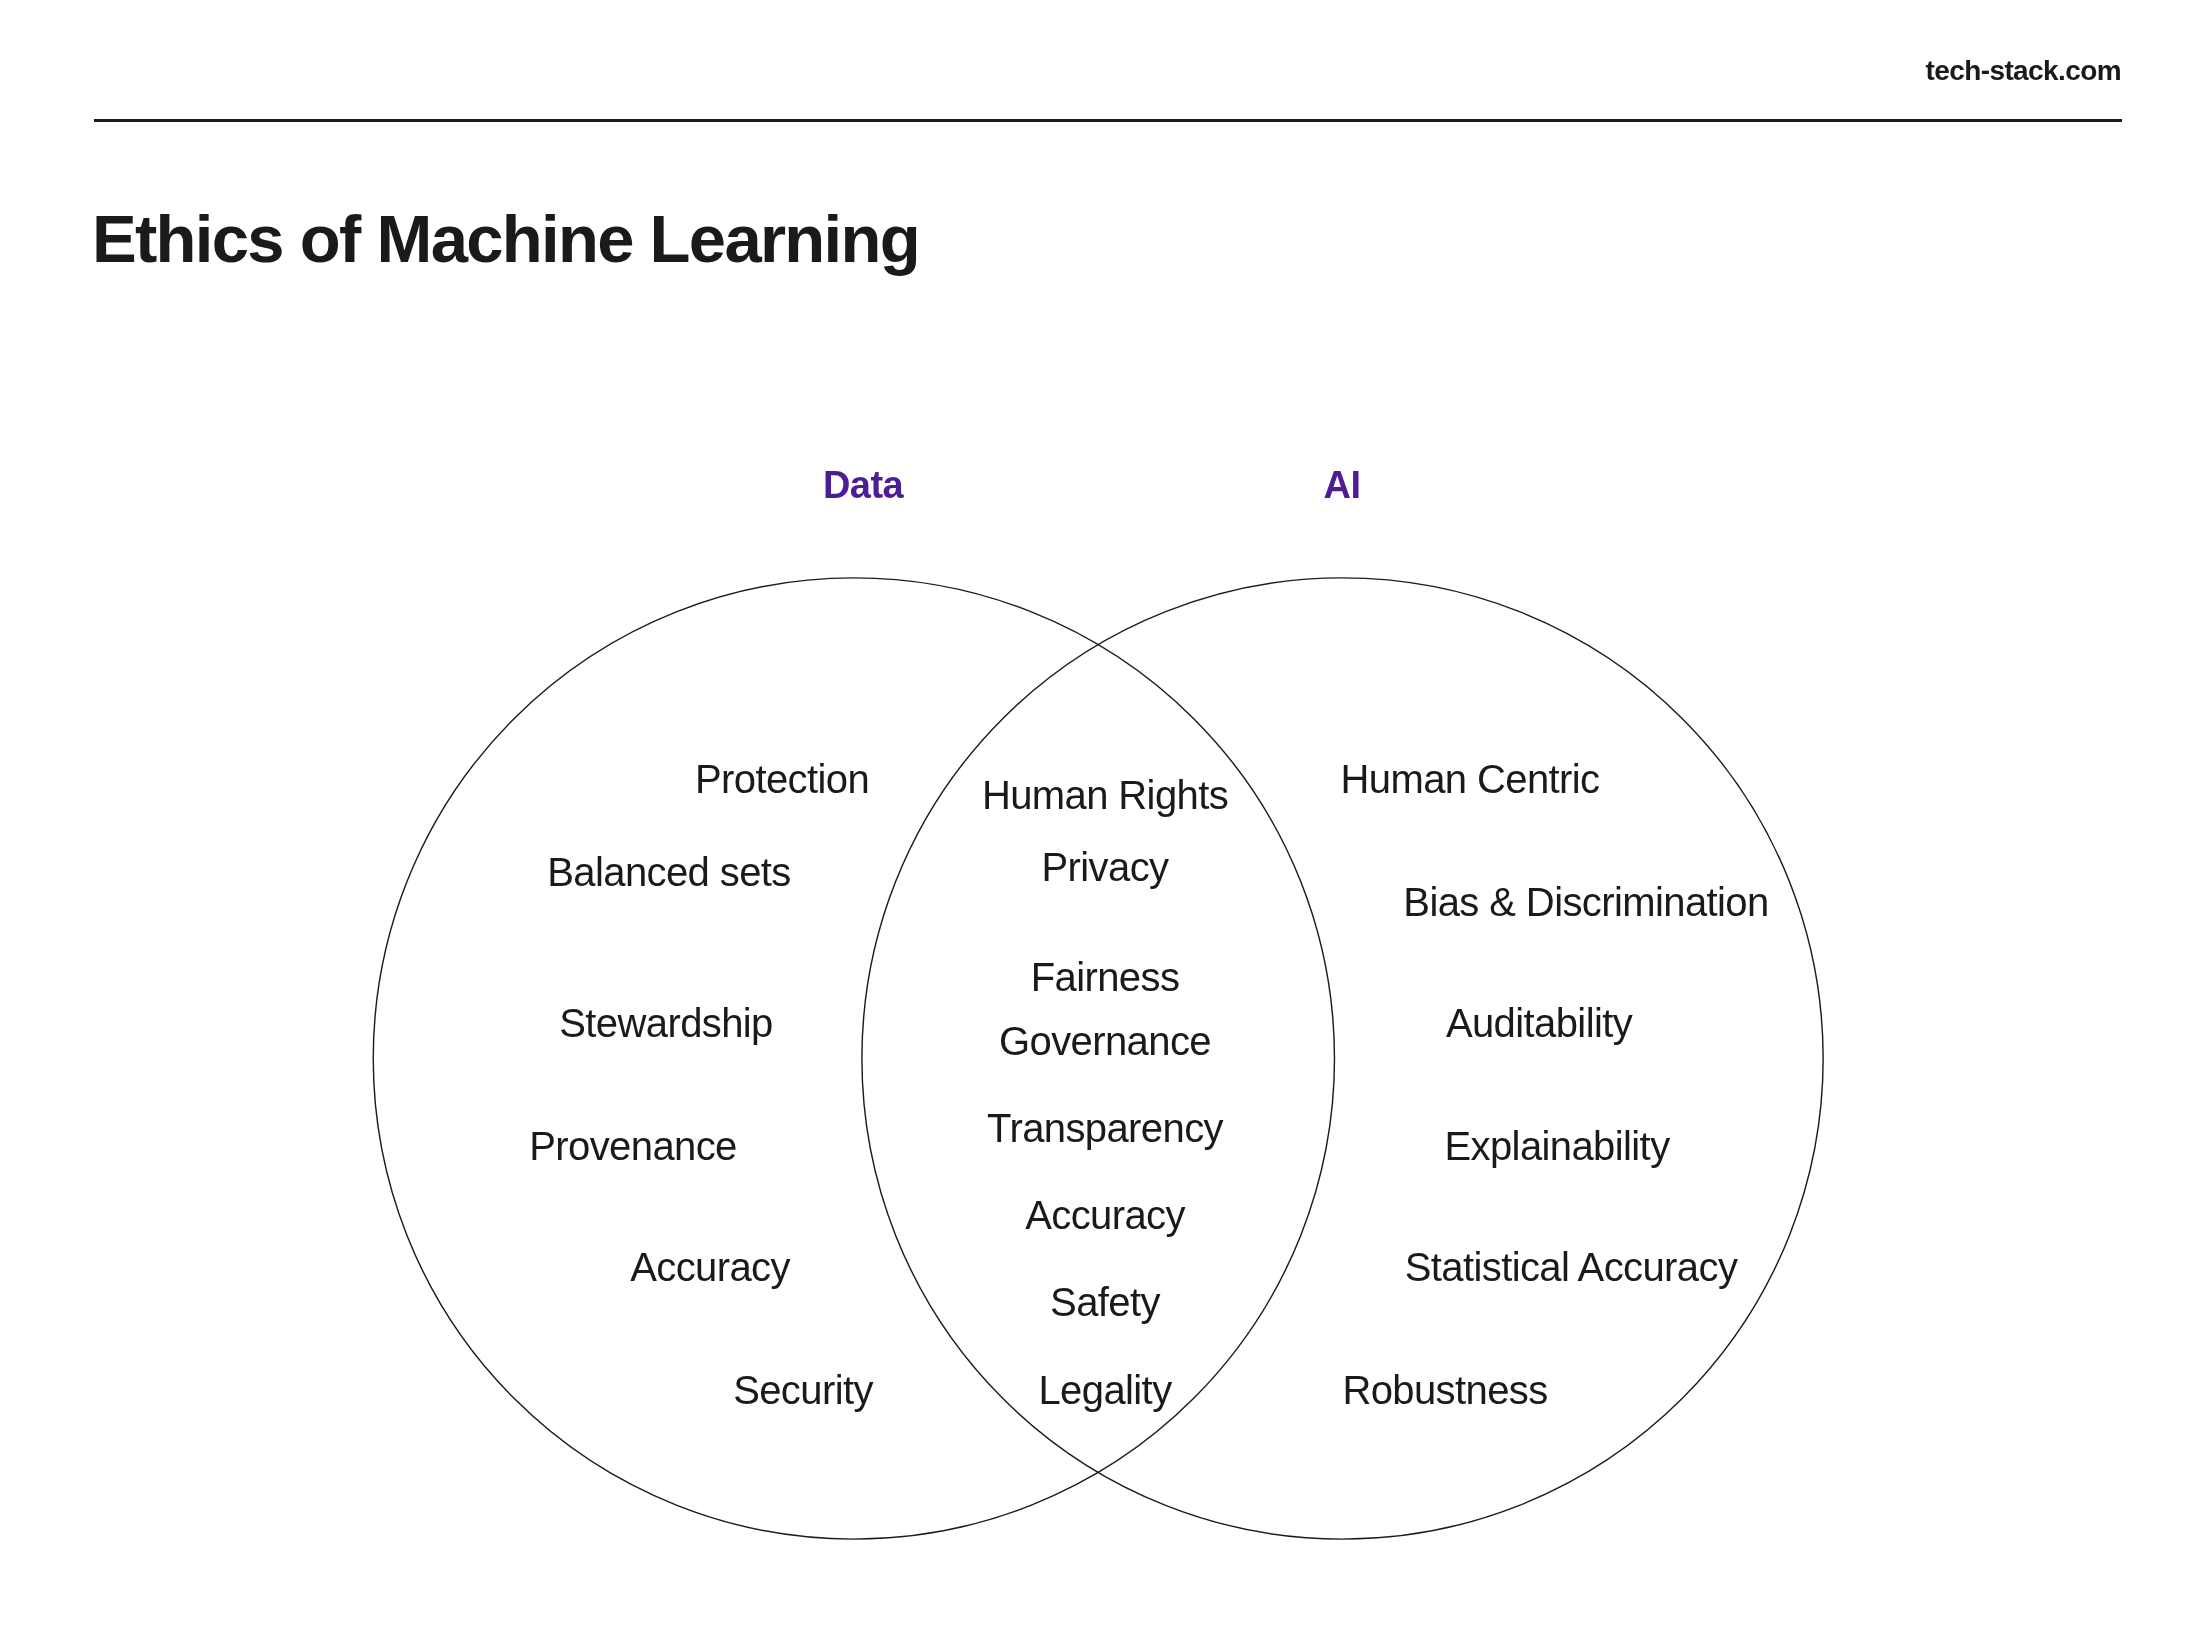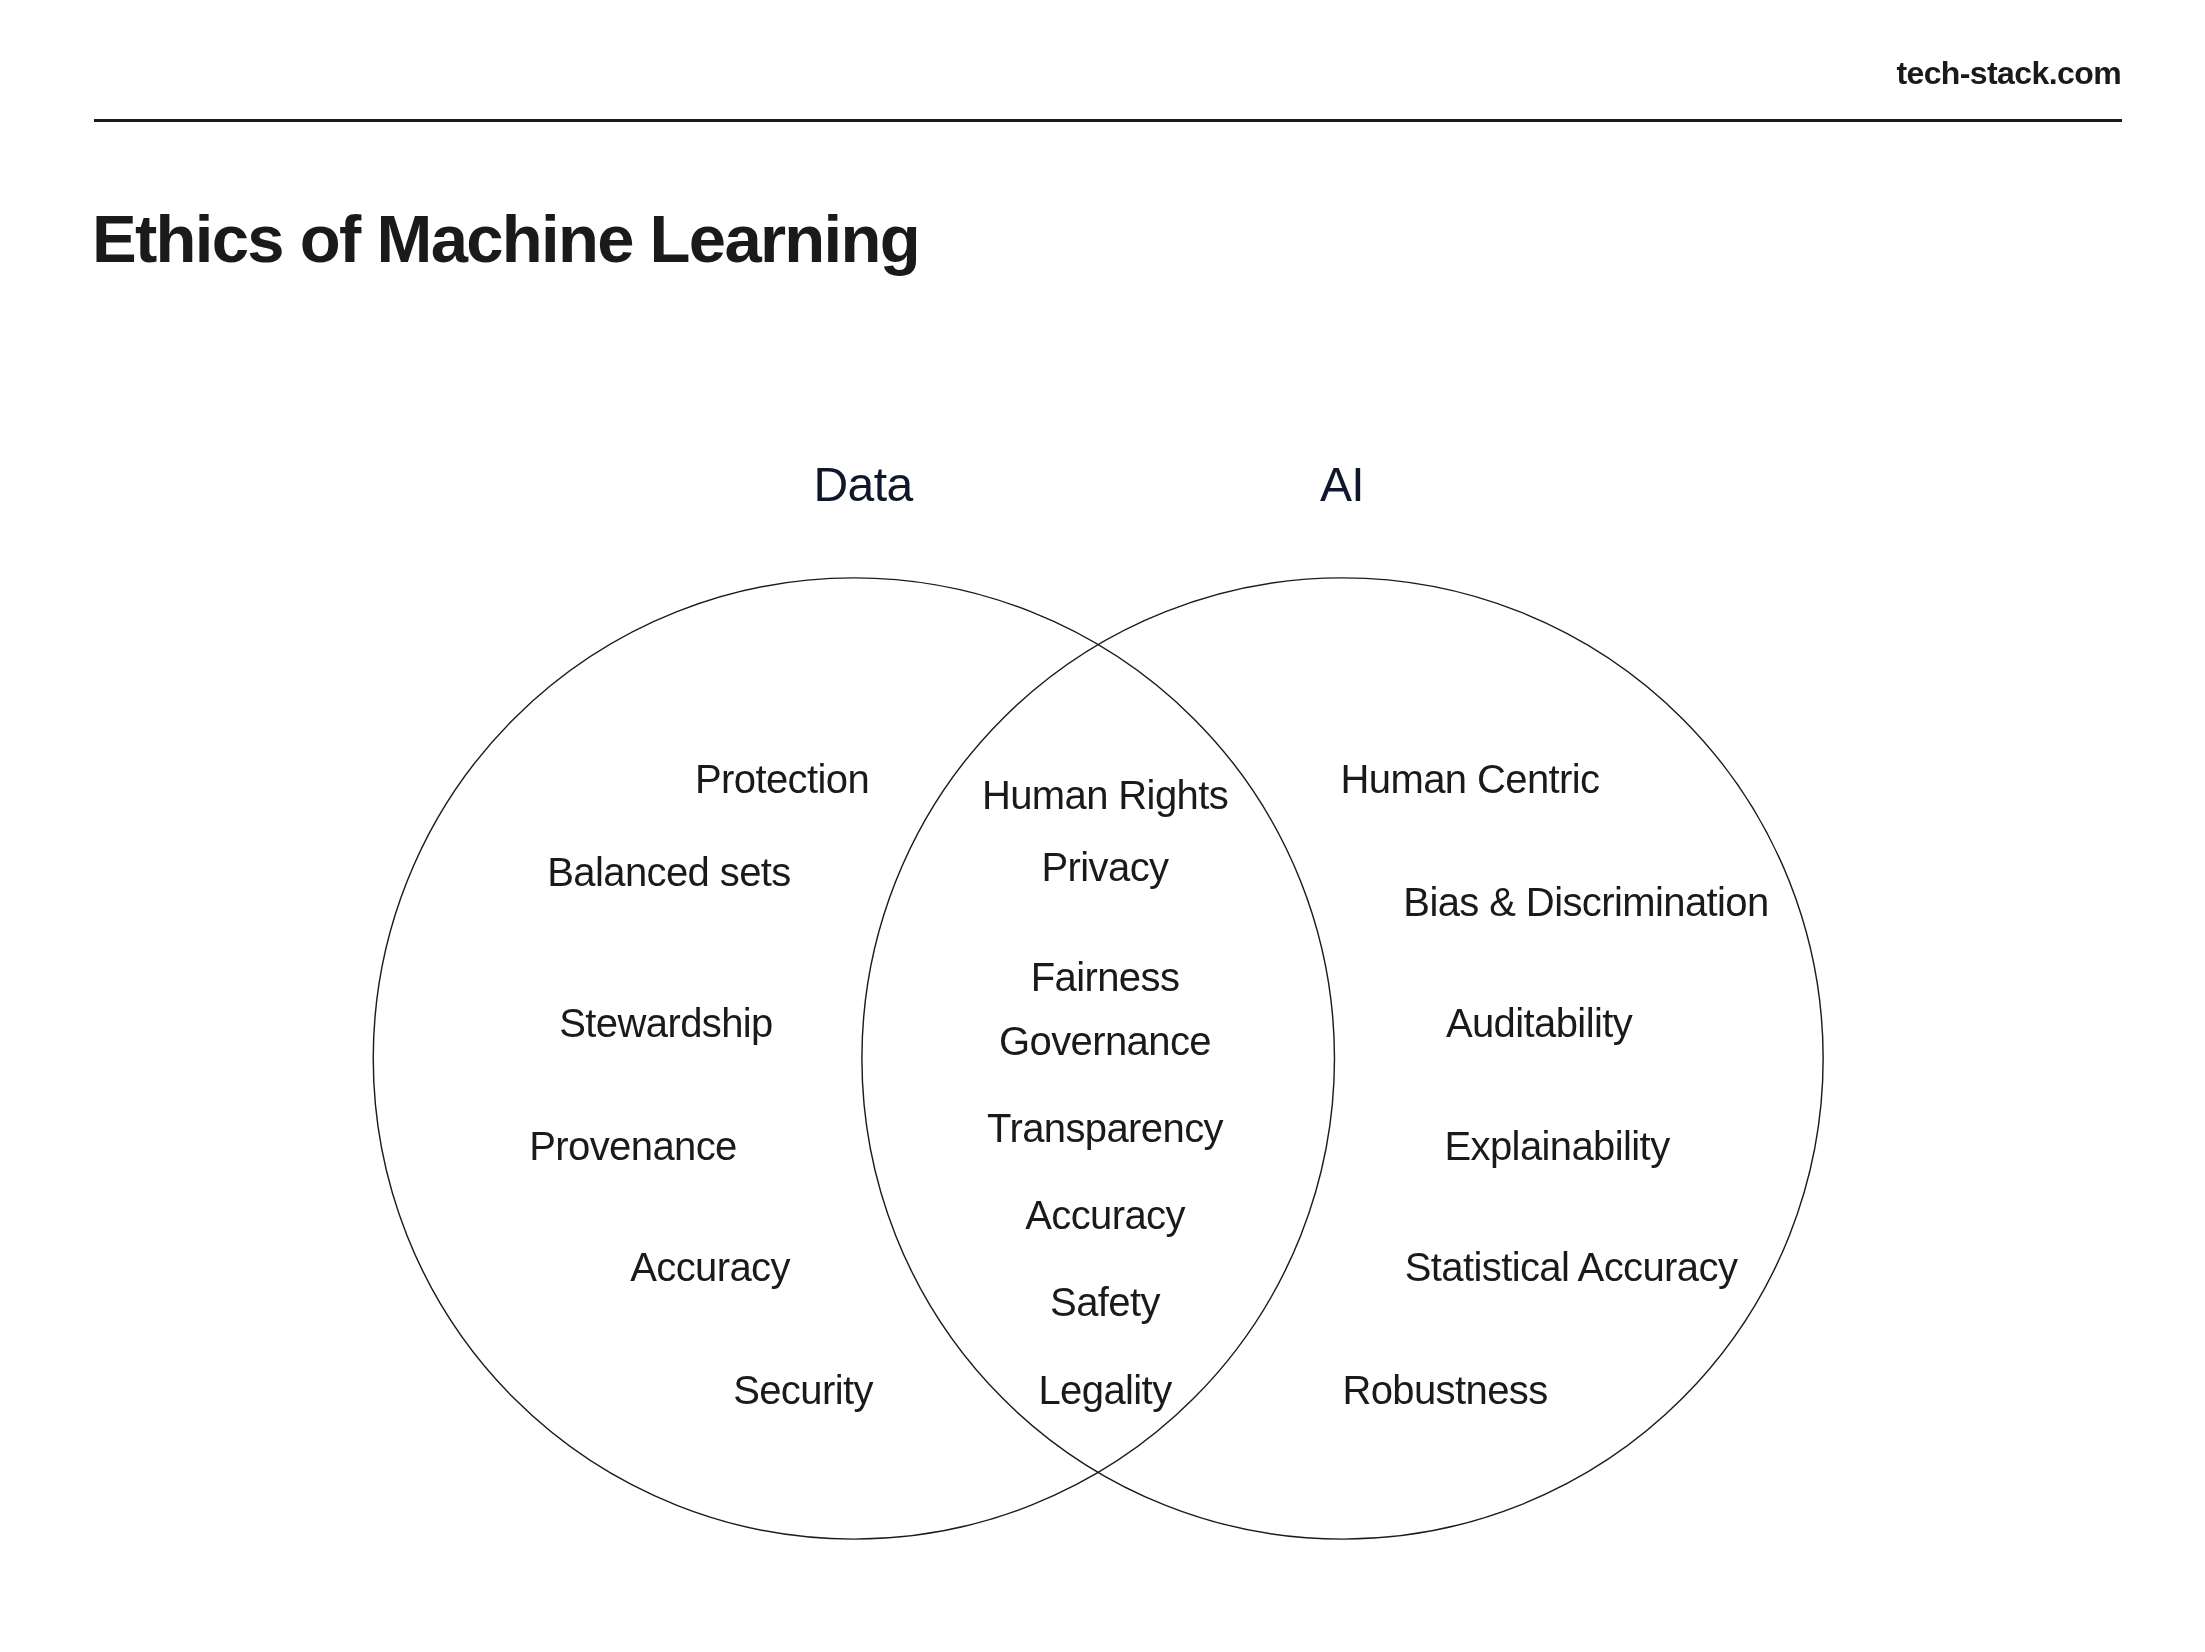--- a/index.html
+++ b/index.html
@@ -13,21 +13,21 @@
     height: 1653px;
     background: #ffffff;
     font-family: "Liberation Sans", sans-serif;
     color: #1a1a1a;
     overflow: hidden;
   }
   .site-brand {
     position: absolute;
     top: 57px;
     right: 84px;
-    font-size: 32px;
+    font-size: 28px;
     font-weight: 700;
     line-height: 1;
     letter-spacing: -0.6px;
     color: #1a1a1a;
     white-space: nowrap;
   }
   .header-divider {
     position: absolute;
     top: 119px;
     left: 94px;
@@ -49,25 +49,25 @@
   .venn-svg {
     position: absolute;
     top: 0;
     left: 0;
     width: 2205px;
     height: 1653px;
   }
   .circle-label {
     position: absolute;
     transform: translate(-50%, -50%);
-    font-size: 48px;
-    font-weight: 400;
+    font-size: 38px;
+    font-weight: 700;
     line-height: 1;
     letter-spacing: -0.6px;
-    color: #0f172a;
+    color: #4c1d95;
     white-space: nowrap;
   }
   .venn-item {
     position: absolute;
     transform: translate(-50%, -50%);
     font-size: 40px;
     font-weight: 400;
     line-height: 1;
     letter-spacing: -0.6px;
     color: #1a1a1a;

